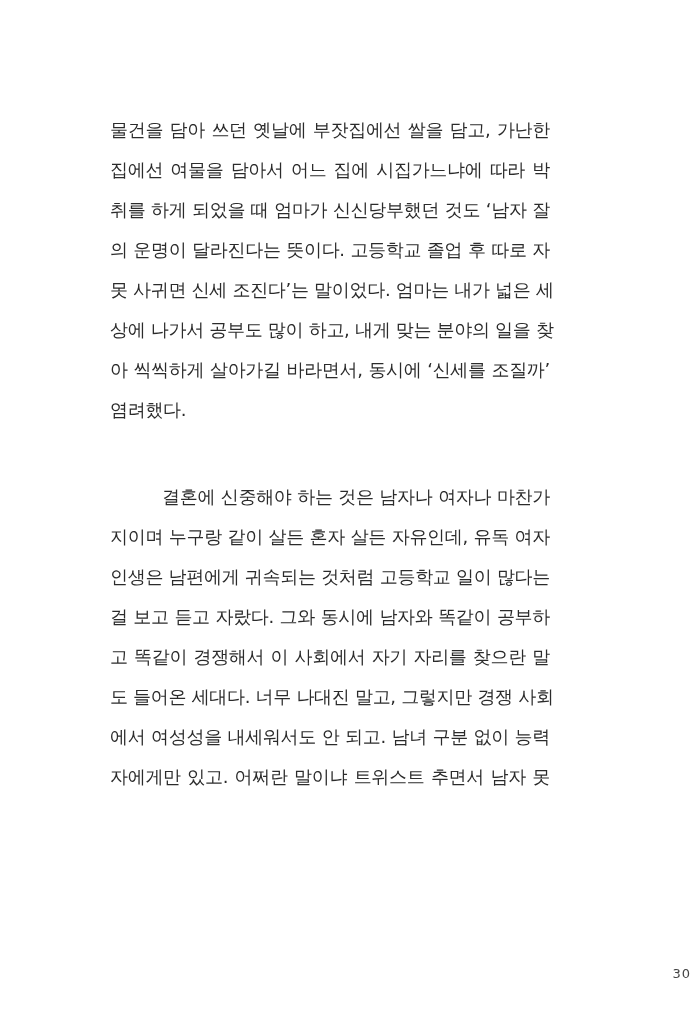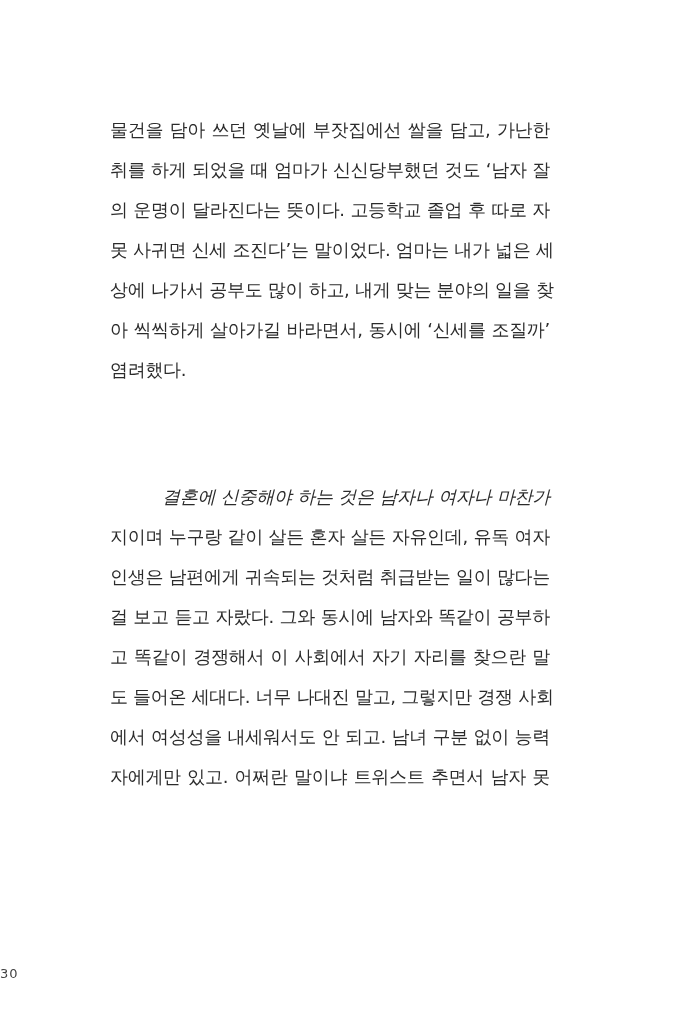--- a/index.html
+++ b/index.html
@@ -12,49 +12,50 @@
     line-height: 40px;
     font-family: "DejaVu Sans", "Liberation Sans", sans-serif;
     font-size: 18px;
     color: #2b2b2b;
     white-space: nowrap;
     text-align: justify;
     text-align-last: justify;
     letter-spacing: -0.3px;
   }
   .line.last { text-align-last: left; }
-  .line.indent { padding-left: 52px; font-style: italic; }
+  .line.indent { padding-left: 52px; }
   #p1 { top: 110px; }
   #p2 { top: 477px; }
   .pagenum {
     position: absolute; left: 0; width: 691px; top: 966px;
-    text-align: left;
+    text-align: right;
     font-family: "DejaVu Sans", sans-serif;
     font-size: 13px; color: #444;
     letter-spacing: 1px;
   }
 </style>
 </head>
 <body>
 
 <div class="page">
   <div class="para" id="p1">
     <span class="line">물건을 담아 쓰던 옛날에 부잣집에선 쌀을 담고, 가난한</span>
+    <span class="line">집에선 여물을 담아서 어느 집에 시집가느냐에 따라 박</span>
     <span class="line">취를 하게 되었을 때 엄마가 신신당부했던 것도 ‘남자 잘</span>
     <span class="line">의 운명이 달라진다는 뜻이다. 고등학교 졸업 후 따로 자</span>
     <span class="line">못 사귀면 신세 조진다’는 말이었다. 엄마는 내가 넓은 세</span>
     <span class="line">상에 나가서 공부도 많이 하고, 내게 맞는 분야의 일을 찾</span>
     <span class="line">아 씩씩하게 살아가길 바라면서, 동시에 ‘신세를 조질까’</span>
     <span class="line last">염려했다.</span>
   </div>
 
   <div class="para" id="p2">
     <span class="line indent">결혼에 신중해야 하는 것은 남자나 여자나 마찬가</span>
     <span class="line">지이며 누구랑 같이 살든 혼자 살든 자유인데, 유독 여자</span>
-    <span class="line">인생은 남편에게 귀속되는 것처럼 취급받는 일이 많다는</span>
+    <span class="line">인생은 남편에게 귀속되는 것처럼 고등학교 일이 많다는</span>
     <span class="line">걸 보고 듣고 자랐다. 그와 동시에 남자와 똑같이 공부하</span>
     <span class="line">고 똑같이 경쟁해서 이 사회에서 자기 자리를 찾으란 말</span>
     <span class="line">도 들어온 세대다. 너무 나대진 말고, 그렇지만 경쟁 사회</span>
     <span class="line">에서 여성성을 내세워서도 안 되고. 남녀 구분 없이 능력</span>
     <span class="line">자에게만 있고. 어쩌란 말이냐 트위스트 추면서 남자 못</span>
   </div>
 
   <div class="pagenum">30</div>
 </div>
 

